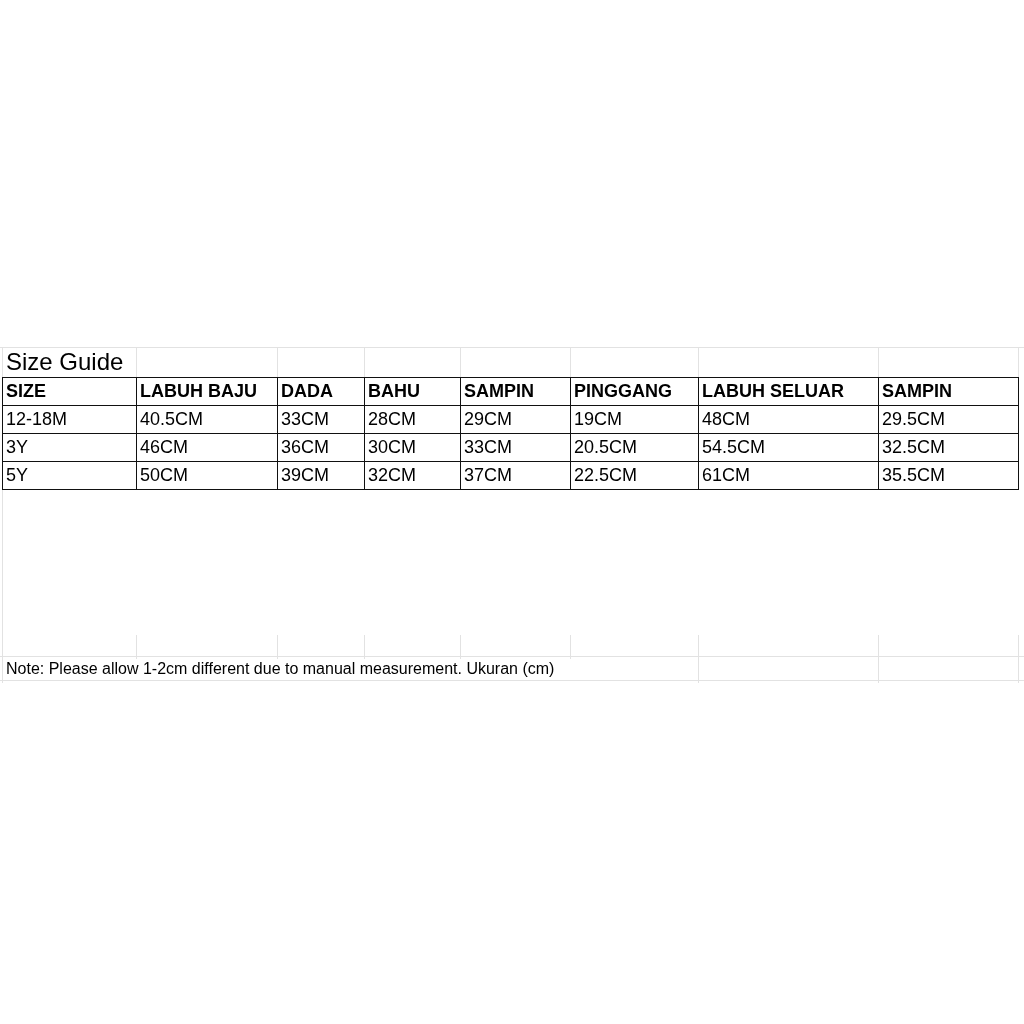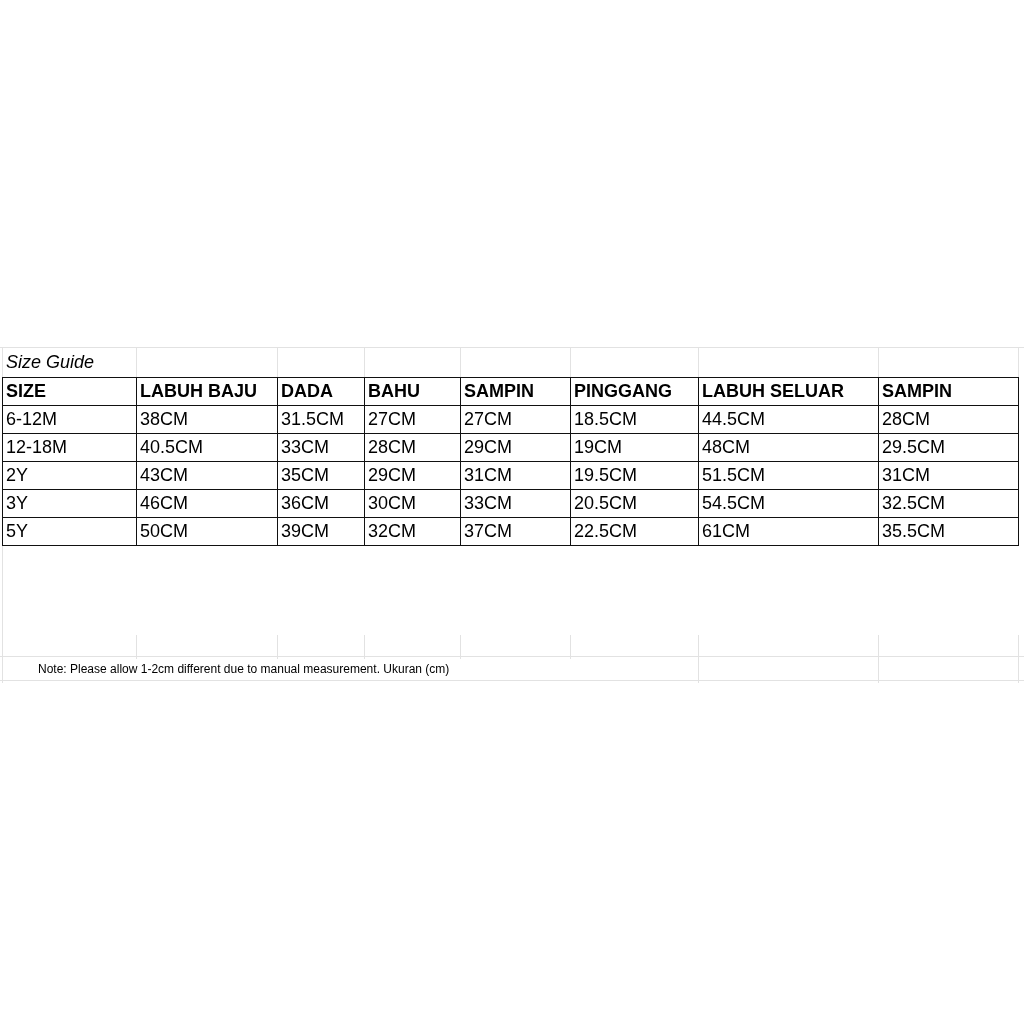--- a/index.html
+++ b/index.html
@@ -1,26 +1,26 @@
 <!DOCTYPE html>
 <html><head>
 <meta charset="utf-8">
 <style>
   html, body { margin: 0; padding: 0; background: #ffffff; }
   body { width: 1024px; height: 1024px; position: relative; overflow: hidden;
          font-family: "Liberation Sans", sans-serif; color: #000; }
   .sheet { position: absolute; left: 0; top: 345px; width: 1024px; }
   .gridline-v { position: absolute; width: 1px; background: #e2e2e2; }
   .gridline-h { position: absolute; height: 1px; background: #e2e2e2; left: 0; width: 1024px; }
-  .title { position: absolute; left: 6px; top: 5px; font-size: 18px; line-height: 24px; font-style: italic; }
+  .title { position: absolute; left: 6px; top: 5px; font-size: 24px; line-height: 24px; }
   table.sg { position: absolute; left: 2px; top: 32px; border-collapse: collapse; table-layout: fixed; }
   table.sg td, table.sg th { border: 1.5px solid #111; padding: 0 0 0 3px; height: 27px;
        font-size: 18px; line-height: 27px; text-align: left; white-space: nowrap; overflow: hidden; }
   table.sg th { font-weight: bold; }
-  .note { position: absolute; left: 6px; top: 313px; font-size: 12px; line-height: 22px; margin-left: 32px; }
+  .note { position: absolute; left: 6px; top: 313px; font-size: 16px; line-height: 22px; }
 </style>
 </head>
 <body>
 
 <div class="sheet">
 
   <div class="gridline-h" style="top:2px"></div>
   <div class="gridline-h" style="top:311px"></div>
   <div class="gridline-h" style="top:335px"></div>
   <div class="gridline-v" style="left:2px;top:2px;height:336px"></div>
@@ -61,48 +61,28 @@
         <th>DADA</th>
         <th>BAHU</th>
         <th>SAMPIN</th>
         <th>PINGGANG</th>
         <th>LABUH SELUAR</th>
         <th>SAMPIN</th>
       </tr>
     </thead>
     <tbody>
       <tr>
-        <td>6-12M</td>
-        <td>38CM</td>
-        <td>31.5CM</td>
-        <td>27CM</td>
-        <td>27CM</td>
-        <td>18.5CM</td>
-        <td>44.5CM</td>
-        <td>28CM</td>
-      </tr>
-      <tr>
         <td>12-18M</td>
         <td>40.5CM</td>
         <td>33CM</td>
         <td>28CM</td>
         <td>29CM</td>
         <td>19CM</td>
         <td>48CM</td>
         <td>29.5CM</td>
-      </tr>
-      <tr>
-        <td>2Y</td>
-        <td>43CM</td>
-        <td>35CM</td>
-        <td>29CM</td>
-        <td>31CM</td>
-        <td>19.5CM</td>
-        <td>51.5CM</td>
-        <td>31CM</td>
       </tr>
       <tr>
         <td>3Y</td>
         <td>46CM</td>
         <td>36CM</td>
         <td>30CM</td>
         <td>33CM</td>
         <td>20.5CM</td>
         <td>54.5CM</td>
         <td>32.5CM</td>

